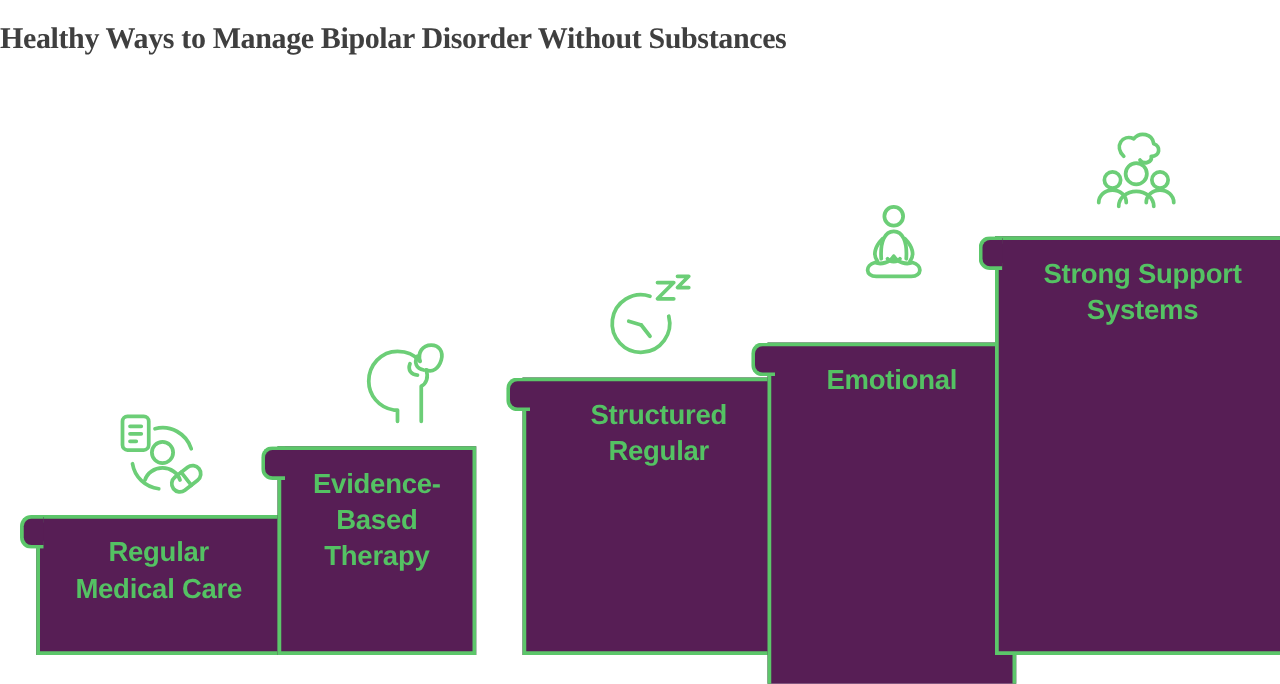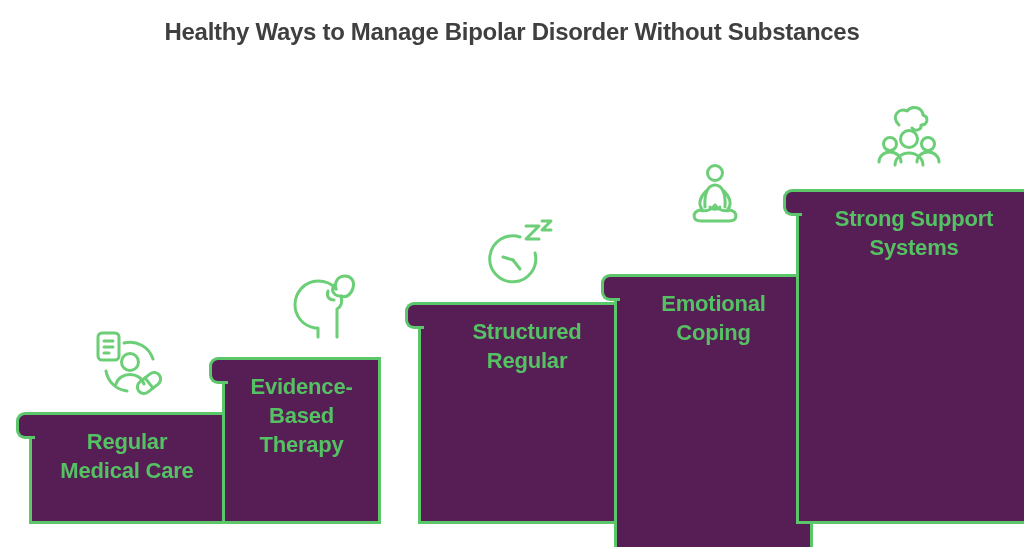--- a/index.html
+++ b/index.html
@@ -2,22 +2,23 @@
 <html><head>
 <meta charset="utf-8">
 <style>
   html,body{margin:0;padding:0;background:#ffffff;}
   body{
     width:1024px;height:547px;position:relative;overflow:hidden;
     font-family:"Liberation Sans","DejaVu Sans",sans-serif;
   }
   .title{
     position:absolute;top:18px;left:0;width:1024px;
-    text-align:center;font-size:24px;font-weight:700;color:#3f3f3f;
+    text-align:left;font-size:24px;font-weight:700;color:#3f3f3f;
     letter-spacing:-0.3px;
+    font-family:Liberation Serif, serif;
   }
   
   .step{
     position:absolute;
     background:#571e55;
     border:3px solid #5cc66a;
     box-sizing:border-box;
   }
   
   .step::before{
@@ -75,21 +76,20 @@
 <div class="step s2">
   <div class="label">
     <span class="ln">Structured</span>
     <span class="ln">Regular</span>
   </div>
 </div>
 
 <div class="step s3">
   <div class="label">
     <span class="ln">Emotional</span>
-    <span class="ln">Coping</span>
   </div>
 </div>
 
 <div class="step s4">
   <div class="label">
     <span class="ln">Strong Support</span>
     <span class="ln">Systems</span>
   </div>
 </div>
 

